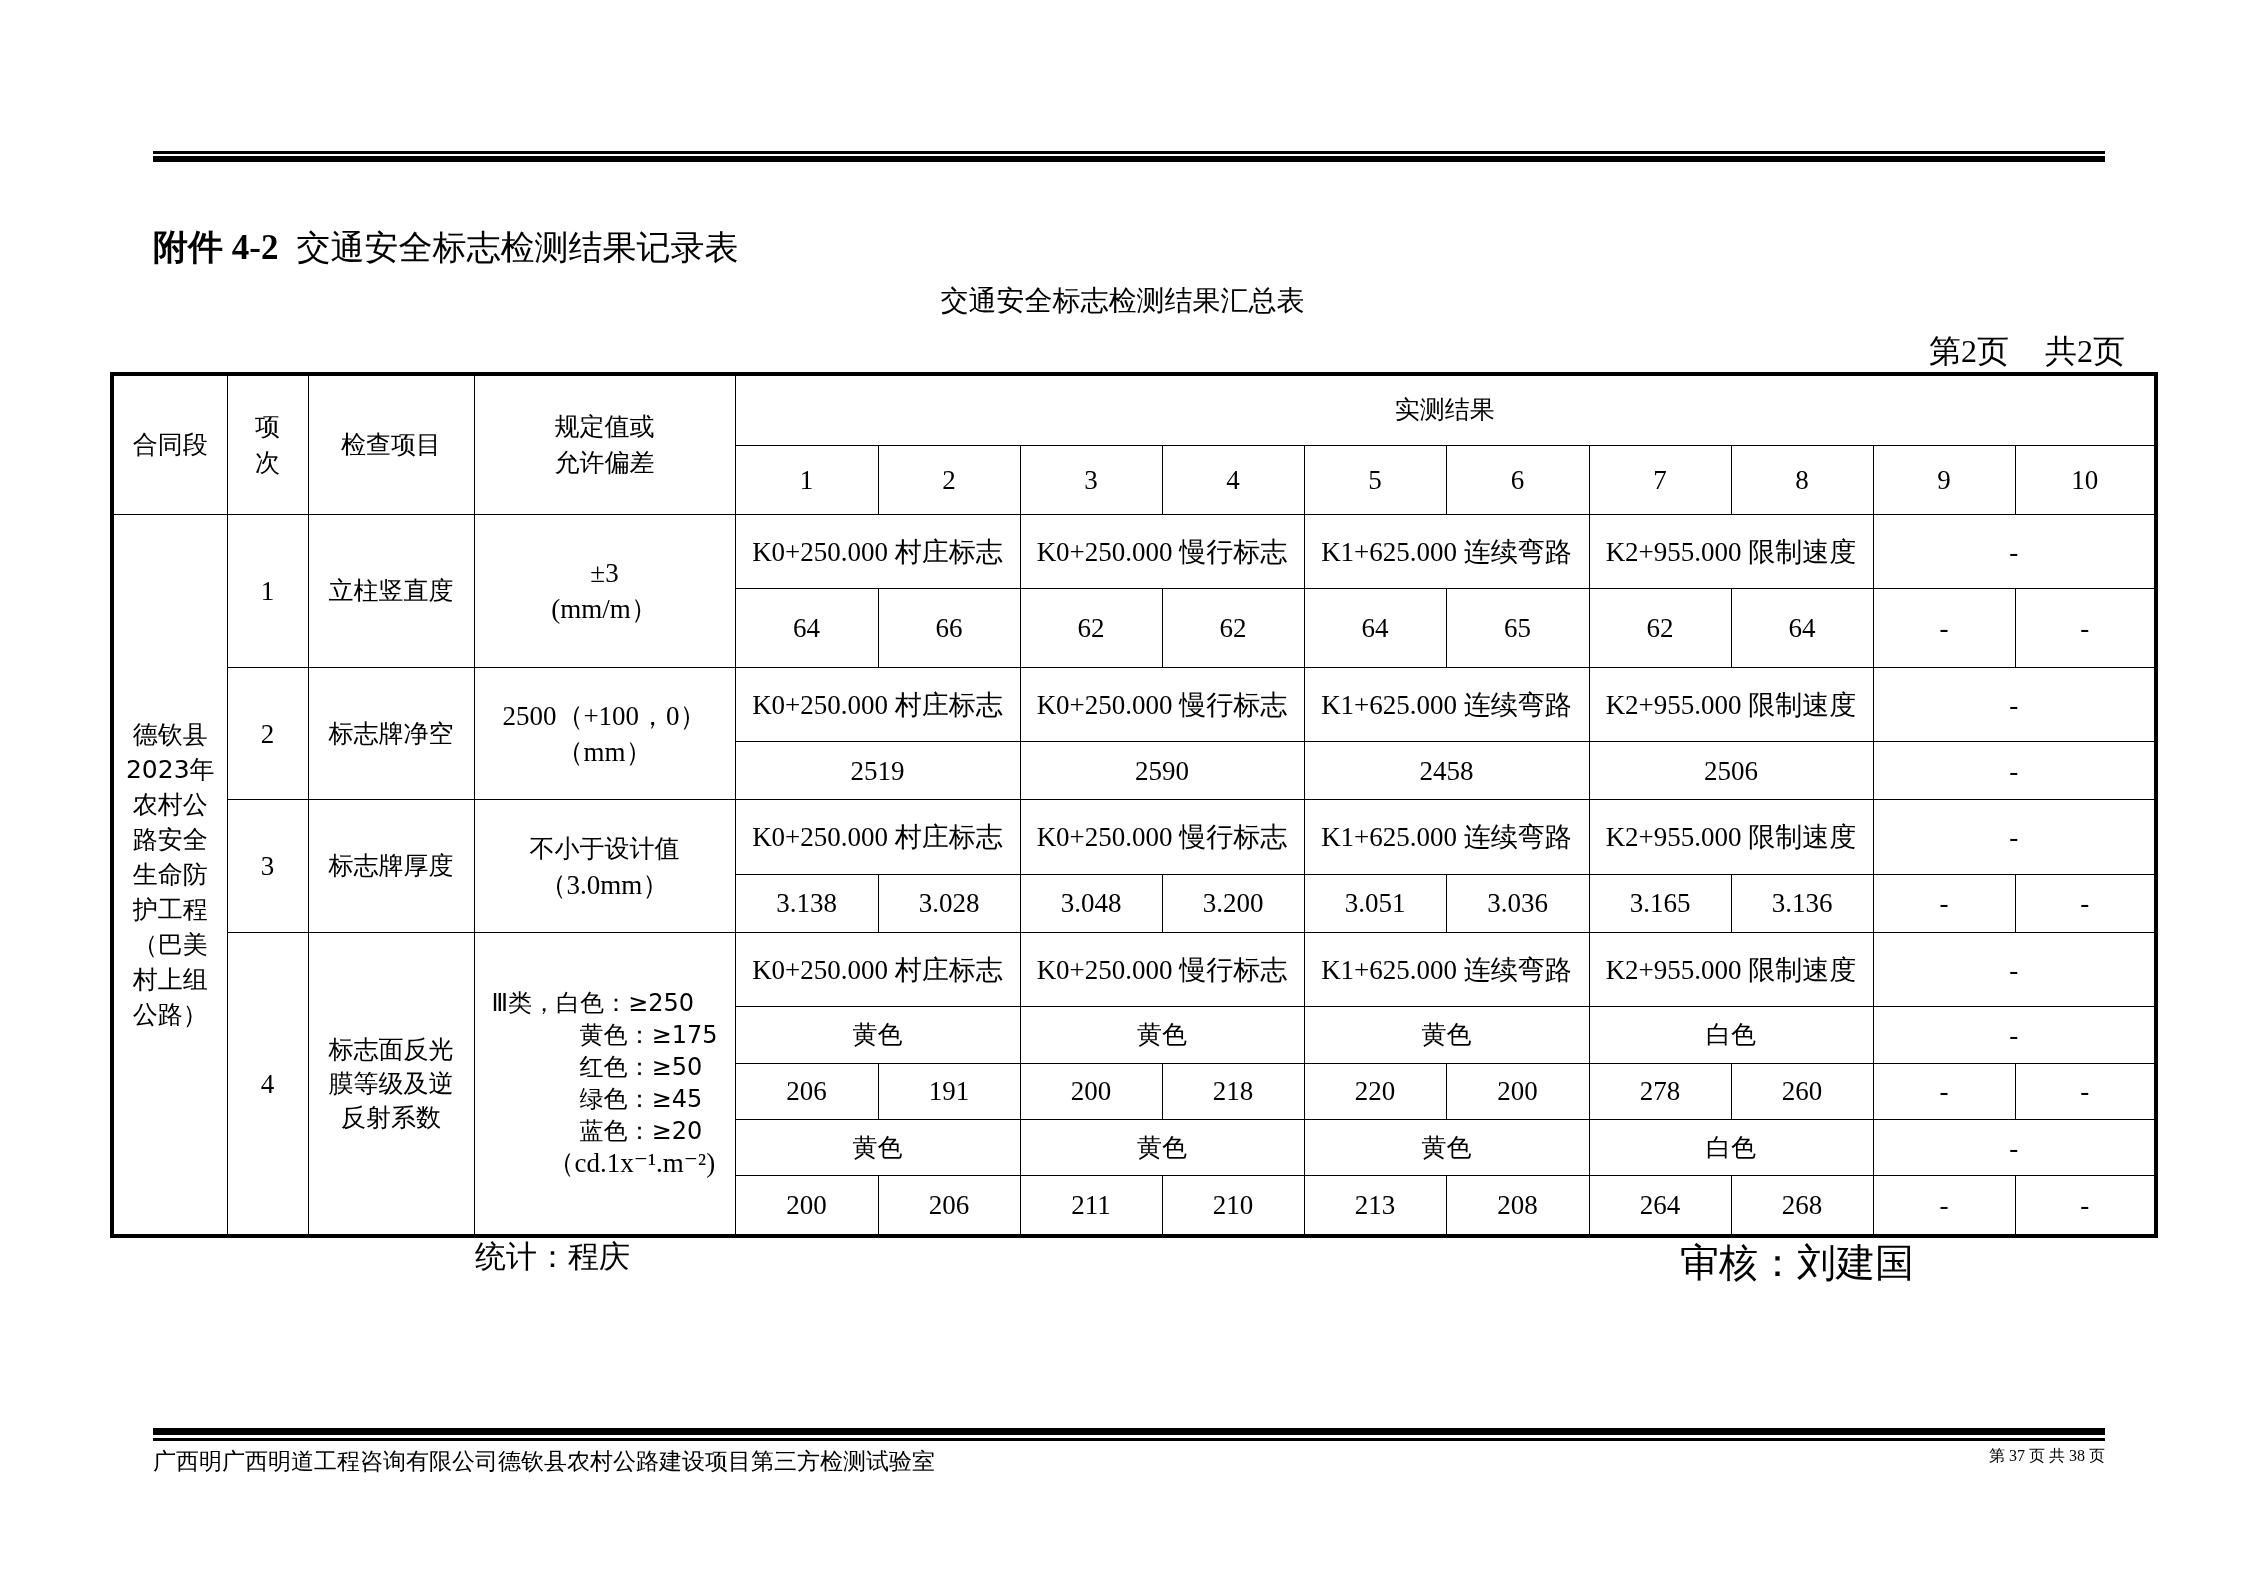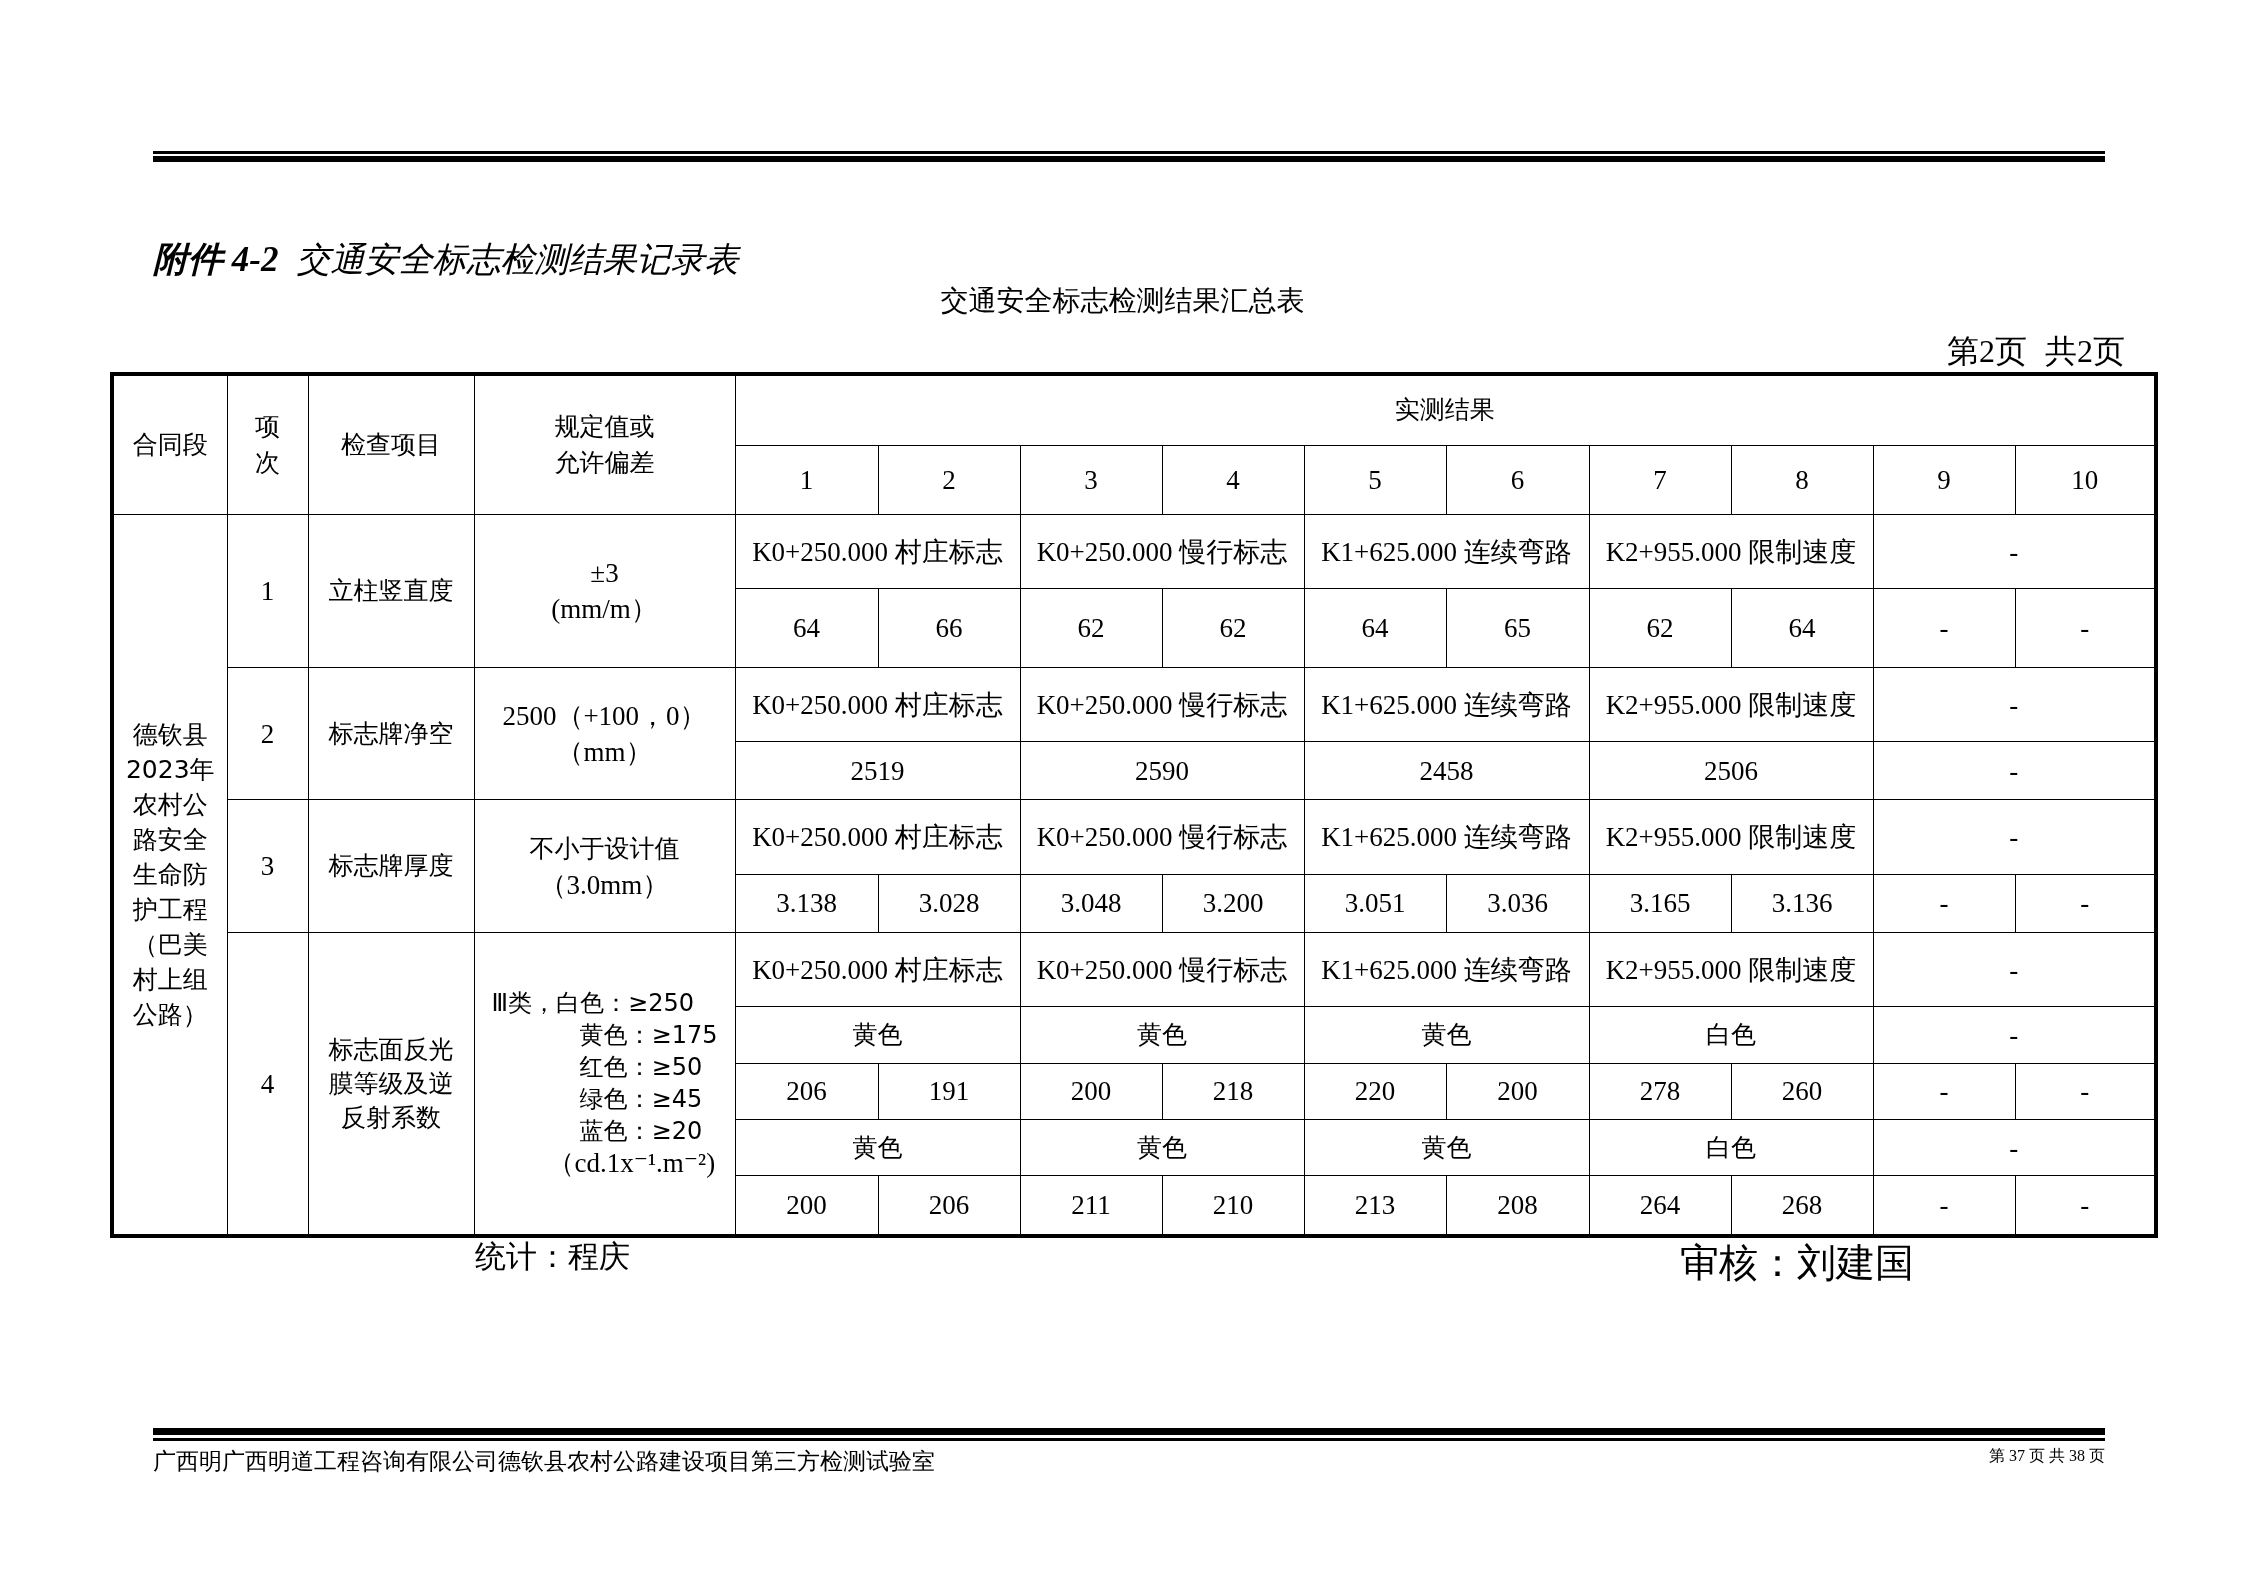--- a/index.html
+++ b/index.html
@@ -3,25 +3,25 @@
 <meta charset="utf-8">
 <style>
   html,body{margin:0;padding:0;background:#fff;}
   body{width:2245px;height:1587px;position:relative;overflow:hidden;font-family:"Liberation Serif","DejaVu Serif",serif;color:#000;}
   .abs{position:absolute;}
   .hdr{left:153px;top:116px;width:1952px;height:30px;font-size:24px;letter-spacing:12px;white-space:nowrap;}
   .hdr .l{position:absolute;left:0;top:0;}
   .hdr .r{position:absolute;right:-12px;top:0;}
   .rule-thin{left:153px;width:1952px;height:3px;background:#000;}
   .rule-thick{left:153px;width:1952px;height:6px;background:#000;}
-  .att{left:153px;top:236px;font-size:35px;font-weight:bold;white-space:nowrap;font-style:italic;}
+  .att{left:153px;top:224px;font-size:35px;font-weight:bold;white-space:nowrap;}
   .att .t{font-weight:normal;margin-left:18px;}
   .title{left:0;width:2245px;top:282px;text-align:center;font-size:35px;}
   .page{right:120px;top:330px;font-size:32px;white-space:nowrap;}
-  .page span+span{margin-left:18px;text-align:right;}
+  .page span+span{margin-left:36px;text-align:right;}
   table.grid{position:absolute;left:110px;top:372px;width:2043px;height:866px;border-collapse:collapse;table-layout:fixed;border:4px solid #000;font-size:27px;}
   table.grid td{border:1.5px solid #000;text-align:center;vertical-align:middle;padding:0 4px;line-height:36px;}
   .zh{font-family:"DejaVu Sans","Liberation Sans",sans-serif;font-size:25px;}
   .std{text-align:left;display:inline-block;line-height:32px;}
   .std .ind{padding-left:88px;display:block;}
   .sig{top:1236px;font-size:30px;white-space:nowrap;}
   .foot{top:1446px;font-size:16px;white-space:nowrap;}
 </style>
 </head>
 <body>

